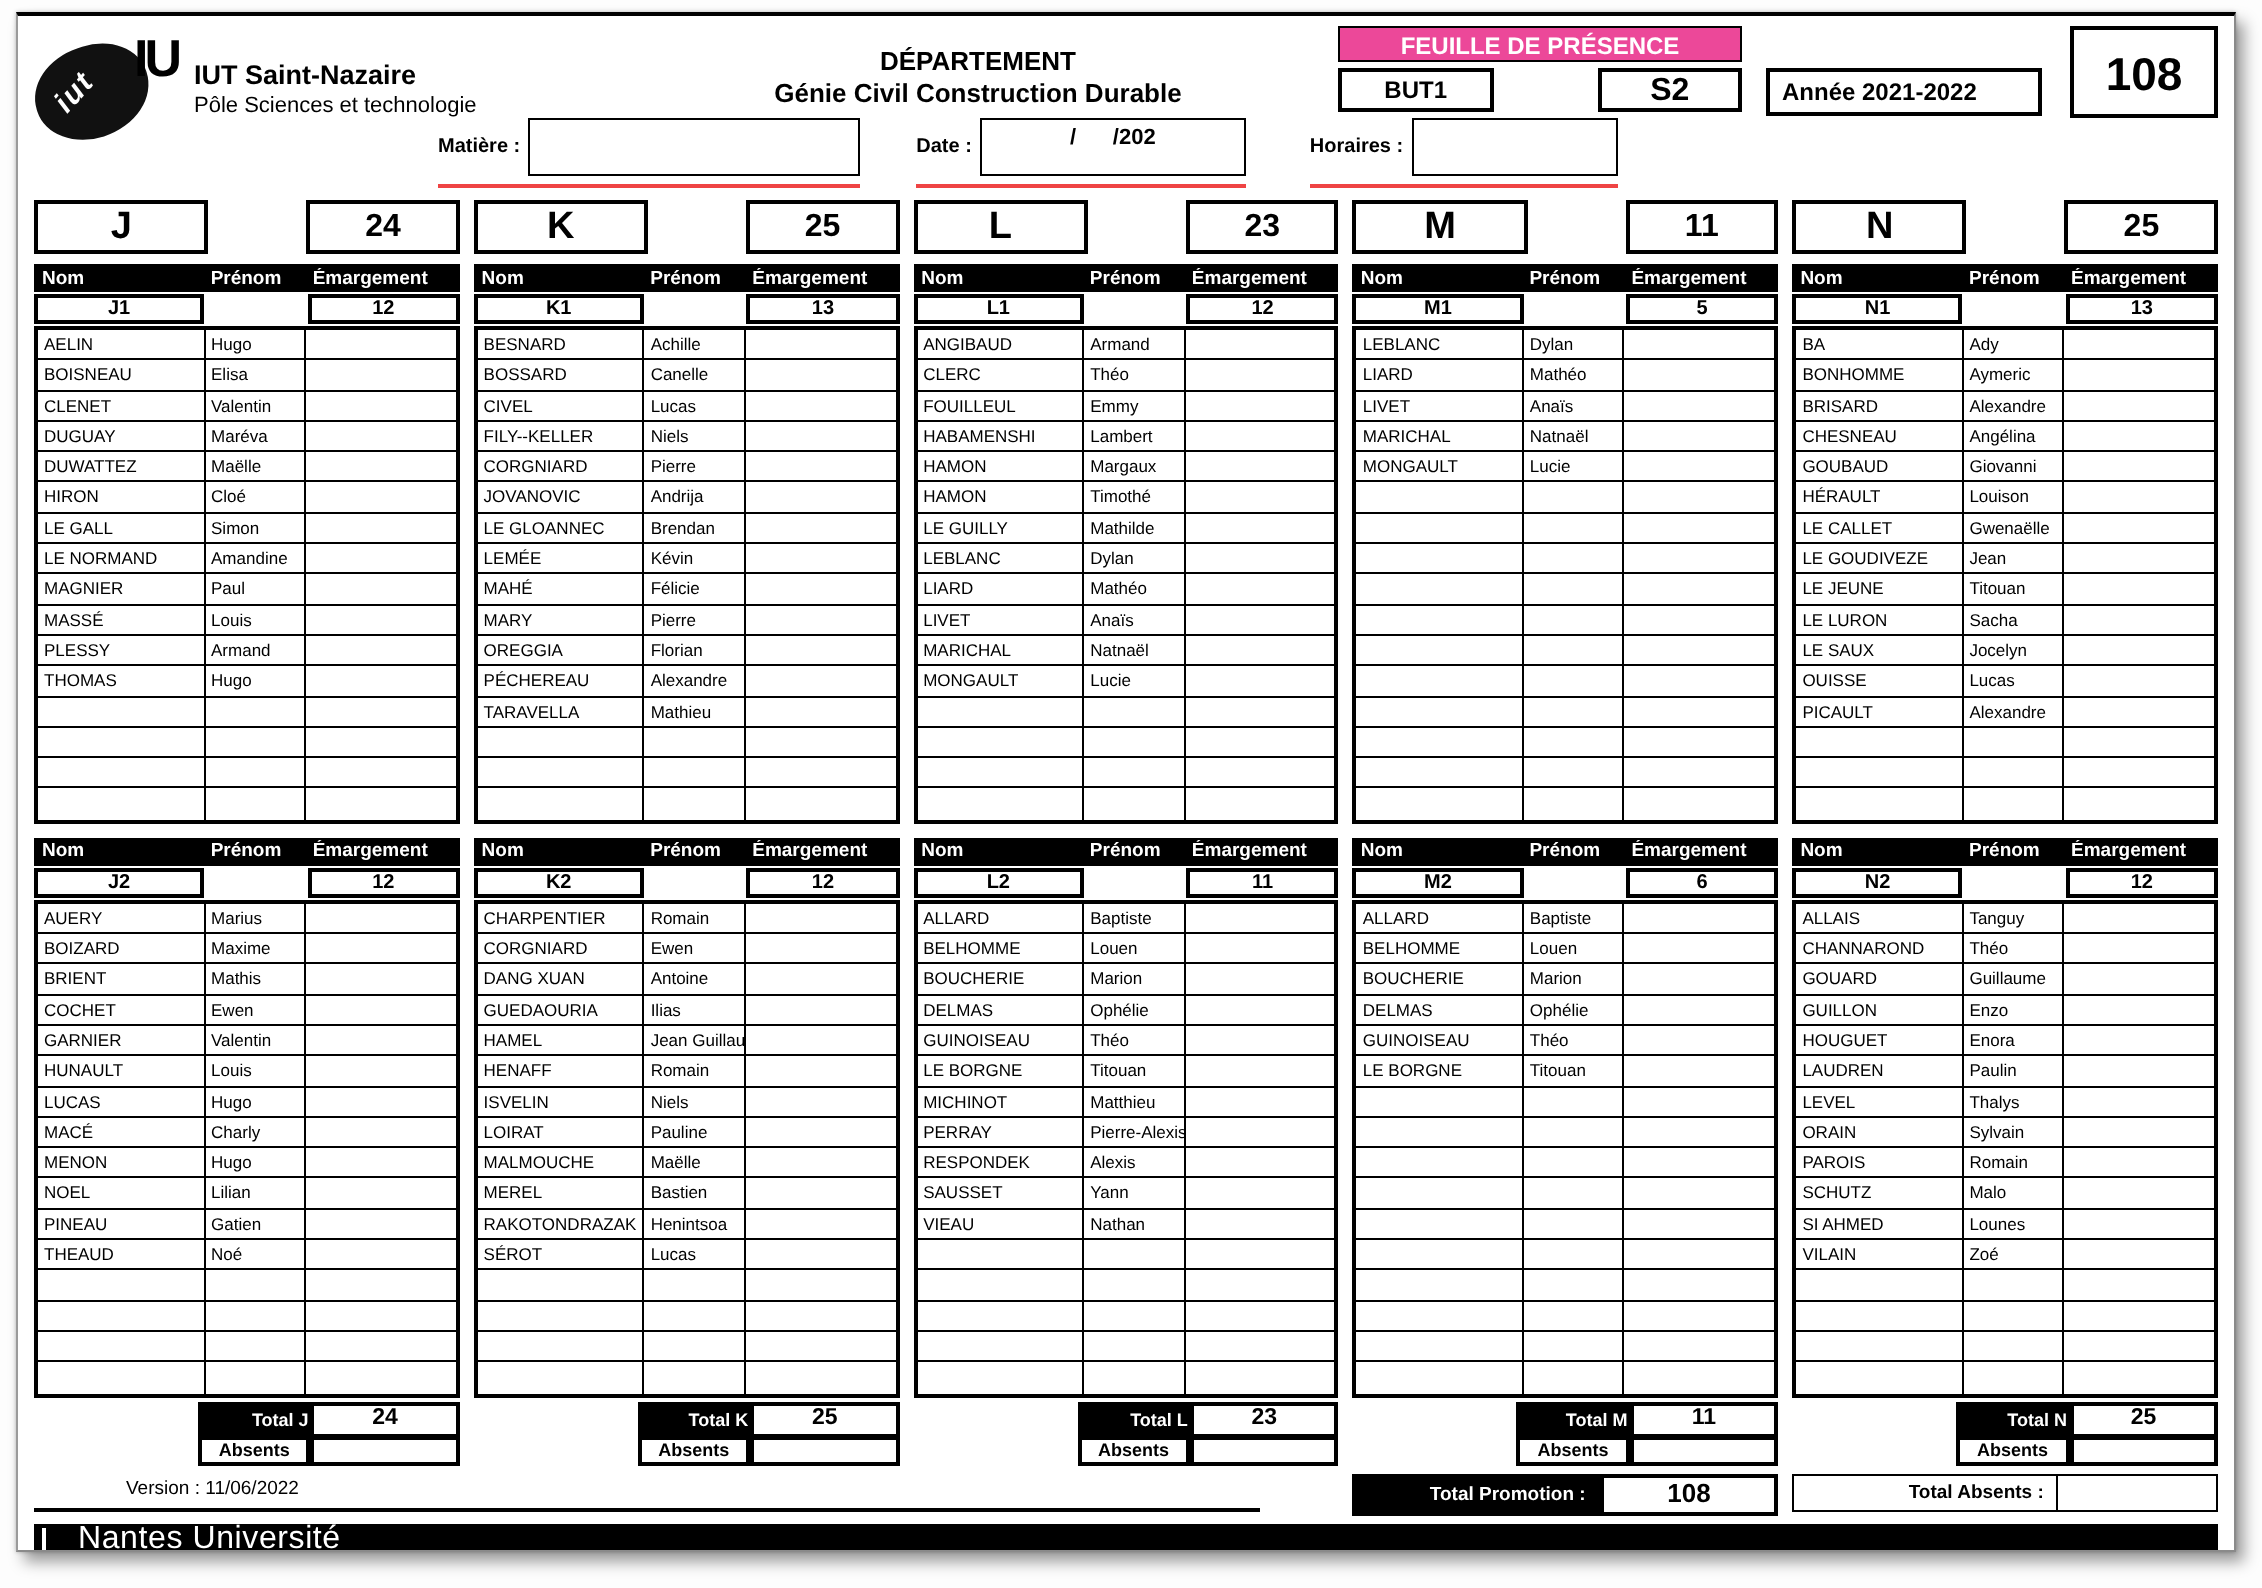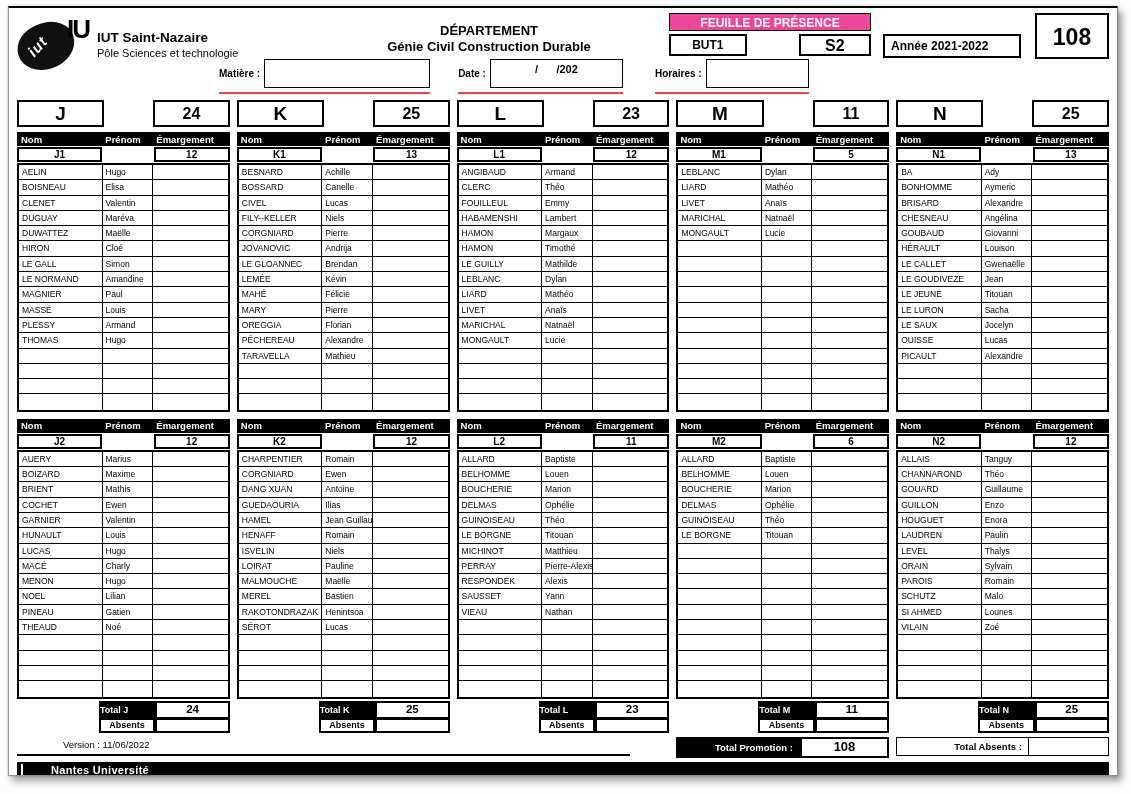--- a/index.html
+++ b/index.html
@@ -44,40 +44,40 @@
   .colhdr{background:#000;color:#fff;display:grid;grid-template-columns:40% 24.2% 35.8%;height:14px;align-items:center;border:1px solid #000}
   .colhdr div{font-weight:bold;font-size:9.5px;padding-left:3px;white-space:nowrap;overflow:hidden}
   .subrow{display:grid;grid-template-columns:40% 24.2% 35.8%;height:15px;margin:1px 0}
   .subname,.subcount{border:2px solid #000;font-weight:bold;font-size:10px;text-align:center;line-height:11px}
   .rows{border:2px solid #000}
   .drow{display:grid;grid-template-columns:40% 24.2% 35.8%;height:15.3px;border-bottom:1px solid #000;background:#fff}
   .drow:last-child{border-bottom:none}
   .c{border-right:1px solid #000;font-size:8.5px;line-height:14px;padding-left:3px;white-space:nowrap;overflow:hidden}
   .c:last-child{border-right:none}
   .trow{display:grid;grid-template-columns:38.5% 26.5% 35%;height:16px;margin-top:2px}
-  .tlabel{background:#000;color:#fff;font-weight:bold;font-size:9px;text-align:left;line-height:16px;border:1px solid #000}
+  .tlabel{background:#000;color:#fff;font-weight:bold;font-size:9px;text-align:right;line-height:16px;border:1px solid #000}
   .tval{border:2px solid #000;font-weight:bold;font-size:11.5px;text-align:center;line-height:13px}
   .arow{display:grid;grid-template-columns:38.5% 26.5% 35%;height:15px;margin-top:1px}
   .albl{border:2px solid #000;font-weight:bold;font-size:9px;text-align:center;line-height:11px}
   .aval{border:2px solid #000;background:#fff}
   
   .bstrip{display:grid;grid-template-columns:repeat(5,1fr);gap:7px;margin-top:4px;height:20px}
   .vcell{grid-column:1 / span 3;align-self:start}
   .vline{border-bottom:2px solid #000;padding:2px 0 4px 46px;font-size:9.5px;width:94%}
   .vline b{font-weight:normal}
   .promo{grid-column:4;display:grid;grid-template-columns:58% 42%;height:19px}
   .promo .pl{background:#000;color:#fff;font-weight:bold;font-size:9.5px;text-align:right;padding-right:6px;line-height:19px;border:1px solid #000}
   .promo .pv{border:2px solid #000;font-weight:bold;font-size:13px;text-align:center;line-height:15px}
   .tabs{grid-column:5;display:grid;grid-template-columns:62% 38%;height:19px;border:1px solid #000}
   .tabs .al{font-weight:bold;font-size:9.5px;text-align:right;padding-right:6px;line-height:17px}
   .tabs .av{border-left:1px solid #000;background:#fff}
   
   .footer{position:relative;background:#000;color:#fff;height:16px;margin-top:5px;line-height:16px}
   .footer .accent{position:absolute;left:4px;top:2px;bottom:2px;width:2px;background:#fff}
-  .footer .ftext{font-weight:bold;font-size:11px;padding-left:34px;letter-spacing:.3px}
+  .footer .ftext{font-weight:normal;font-size:16px;padding-left:22px;letter-spacing:.3px}
 </style>
 </head>
 <body>
 
 <div class="sheet">
 
   <div class="hrow1">
     <div class="logo-area">
       <div class="logo-mark">
         <div class="logo-blob">

